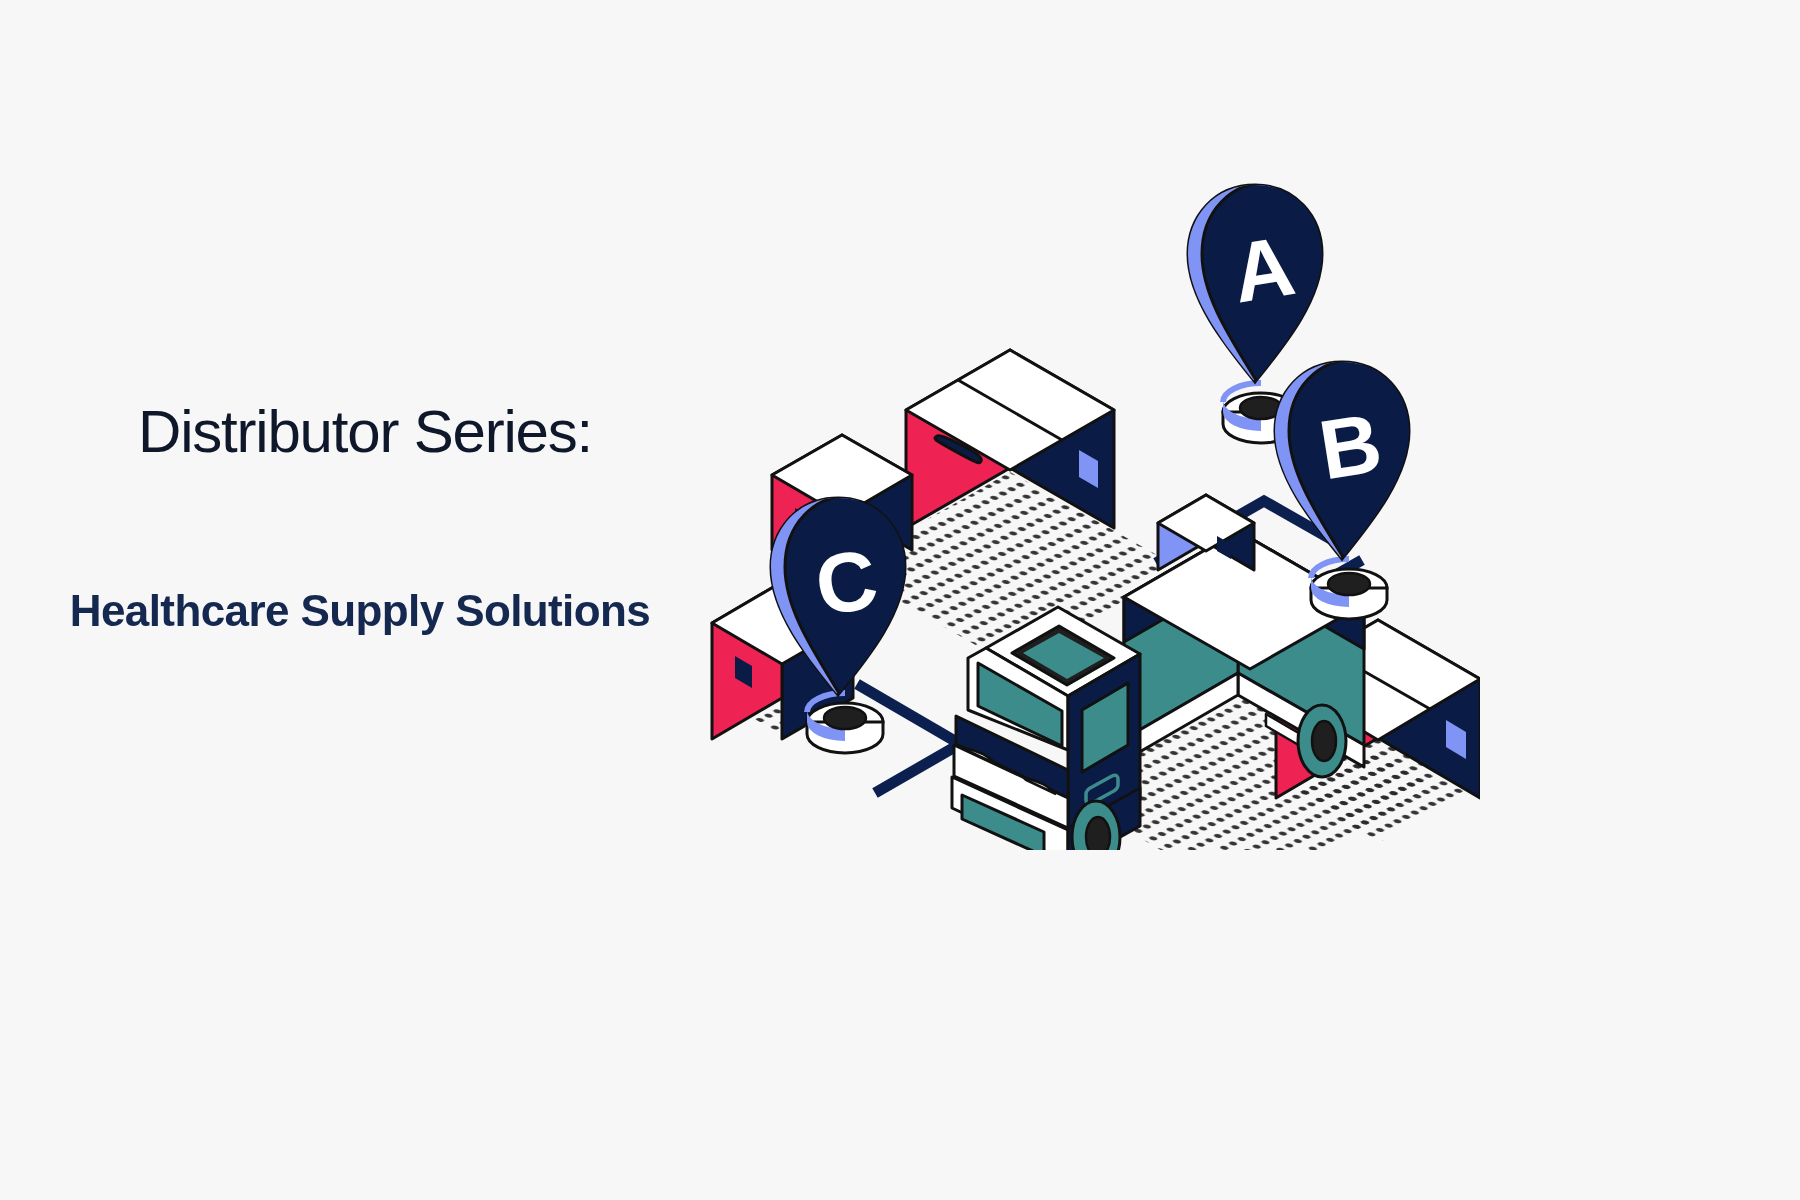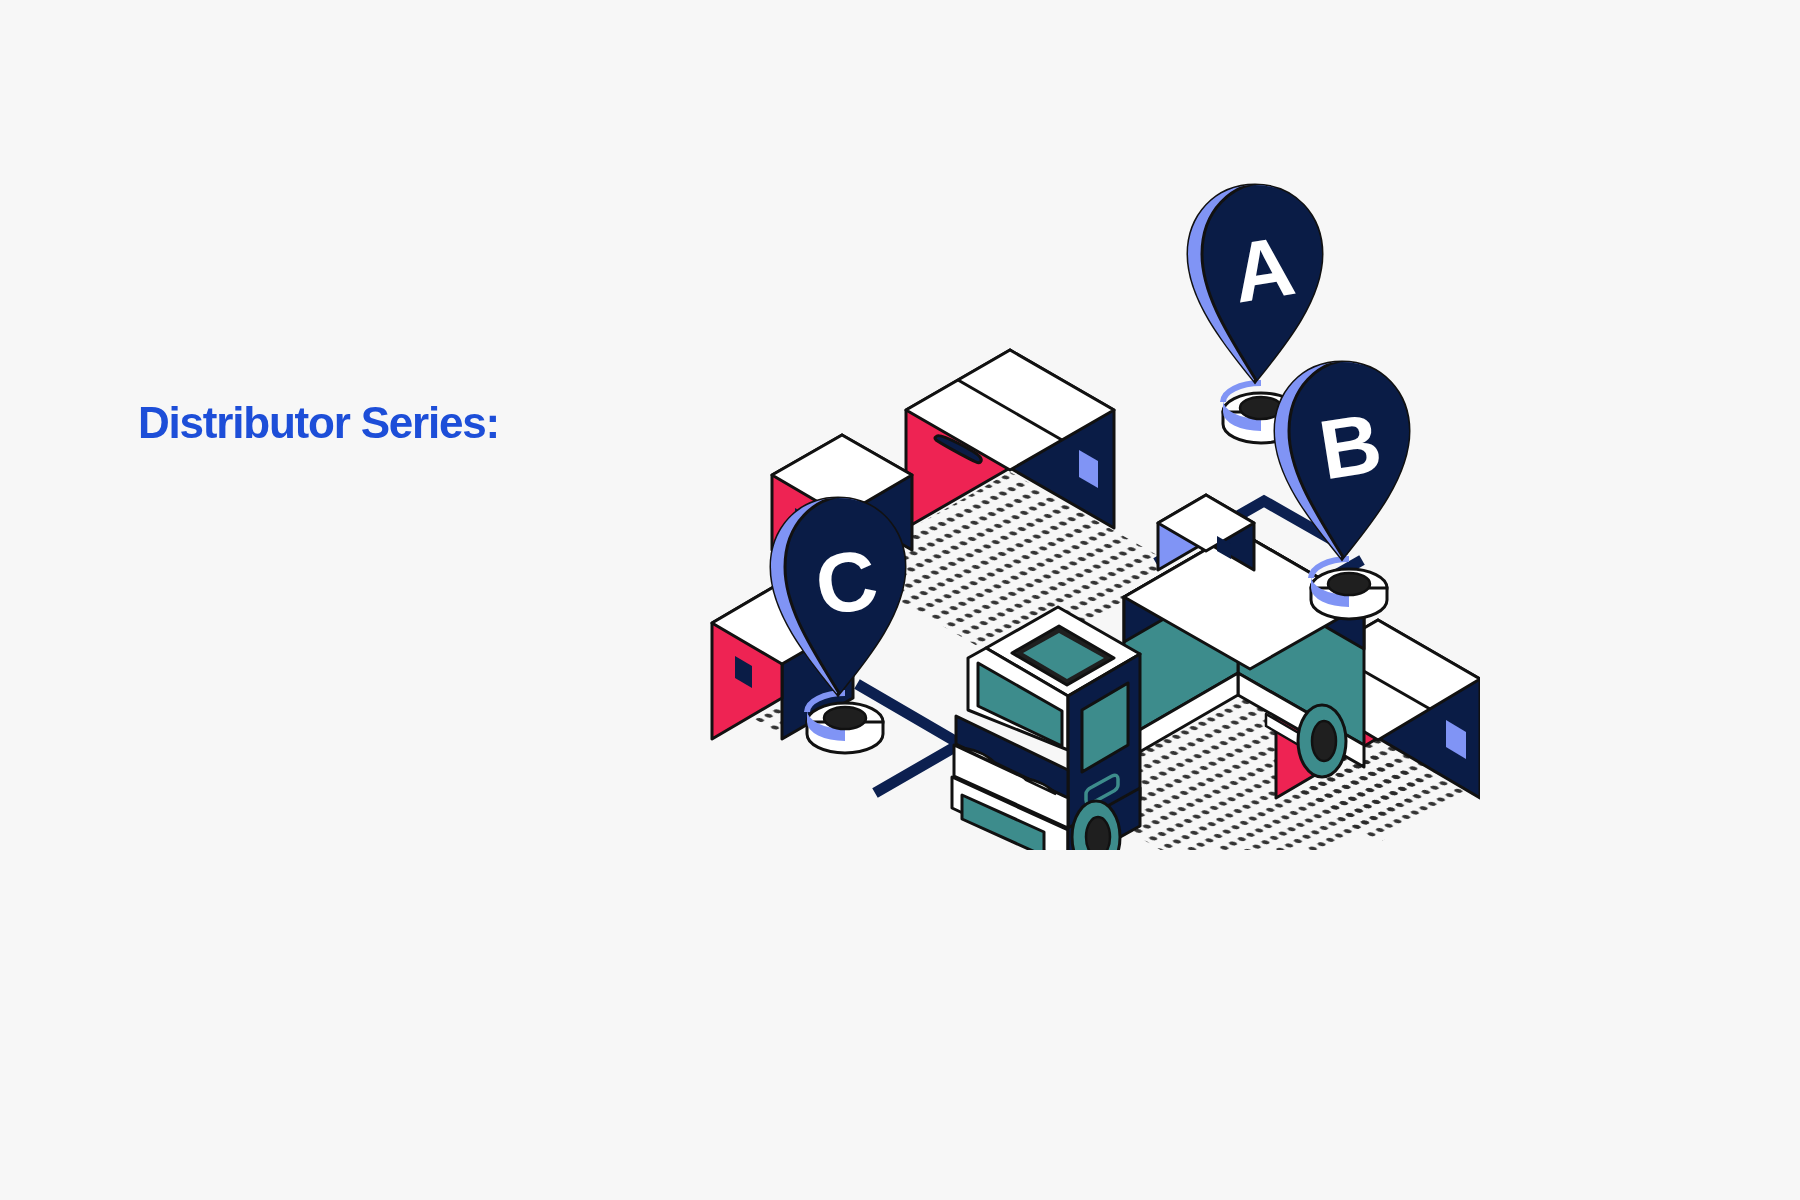--- a/index.html
+++ b/index.html
@@ -20,25 +20,25 @@
     background: #f7f7f7;
   }
   #text-block {
     position: absolute;
     left: 0px;
     top: 400px;
     width: 820px;
   }
   #page-title {
     font-family: "Liberation Sans", sans-serif;
-    font-weight: bold;
-    font-size: 44px;
+    font-weight: normal;
+    font-size: 60px;
     line-height: 1.05;
     letter-spacing: -1.2px;
-    color: #1d4ed8;
+    color: #0f172a;
     margin: 0 0 0 138px;
     white-space: nowrap;
   }
   #page-subtitle {
     font-family: "Liberation Sans", sans-serif;
     font-weight: bold;
     font-size: 44px;
     line-height: 1.25;
     letter-spacing: -0.6px;
     color: #152850;
@@ -57,20 +57,21 @@
   }
   #illustration svg { display: block; }
 </style>
 </head>
 <body style="background: rgb(247, 247, 247);">
 
 <div id="slide" style="background: rgb(247, 247, 247);">
 
   <div id="text-block">
     <h1 id="page-title">Distributor Series:</h1>
+    <h2 id="page-subtitle">Healthcare Supply Solutions</h2>
   </div>
 
   <div id="illustration">
     <svg width="790" height="700" viewBox="0 0 790 700" xmlns="http://www.w3.org/2000/svg">
       <defs>
         <pattern id="halftone" width="15" height="8.7" patternUnits="userSpaceOnUse" patternTransform="matrix(1,0.5,-1,0.5,0,0)">
           <ellipse cx="5" cy="4.3" rx="3.1" ry="2.4" fill="#2a2a2a"></ellipse>
         </pattern>
         <clipPath id="clip-pin-a">
           <path d="M565,35 C605,35 632,66 632,104 C632,150 594,196 565,232 C536,196 498,150 498,104 C498,66 525,35 565,35 Z"></path>

